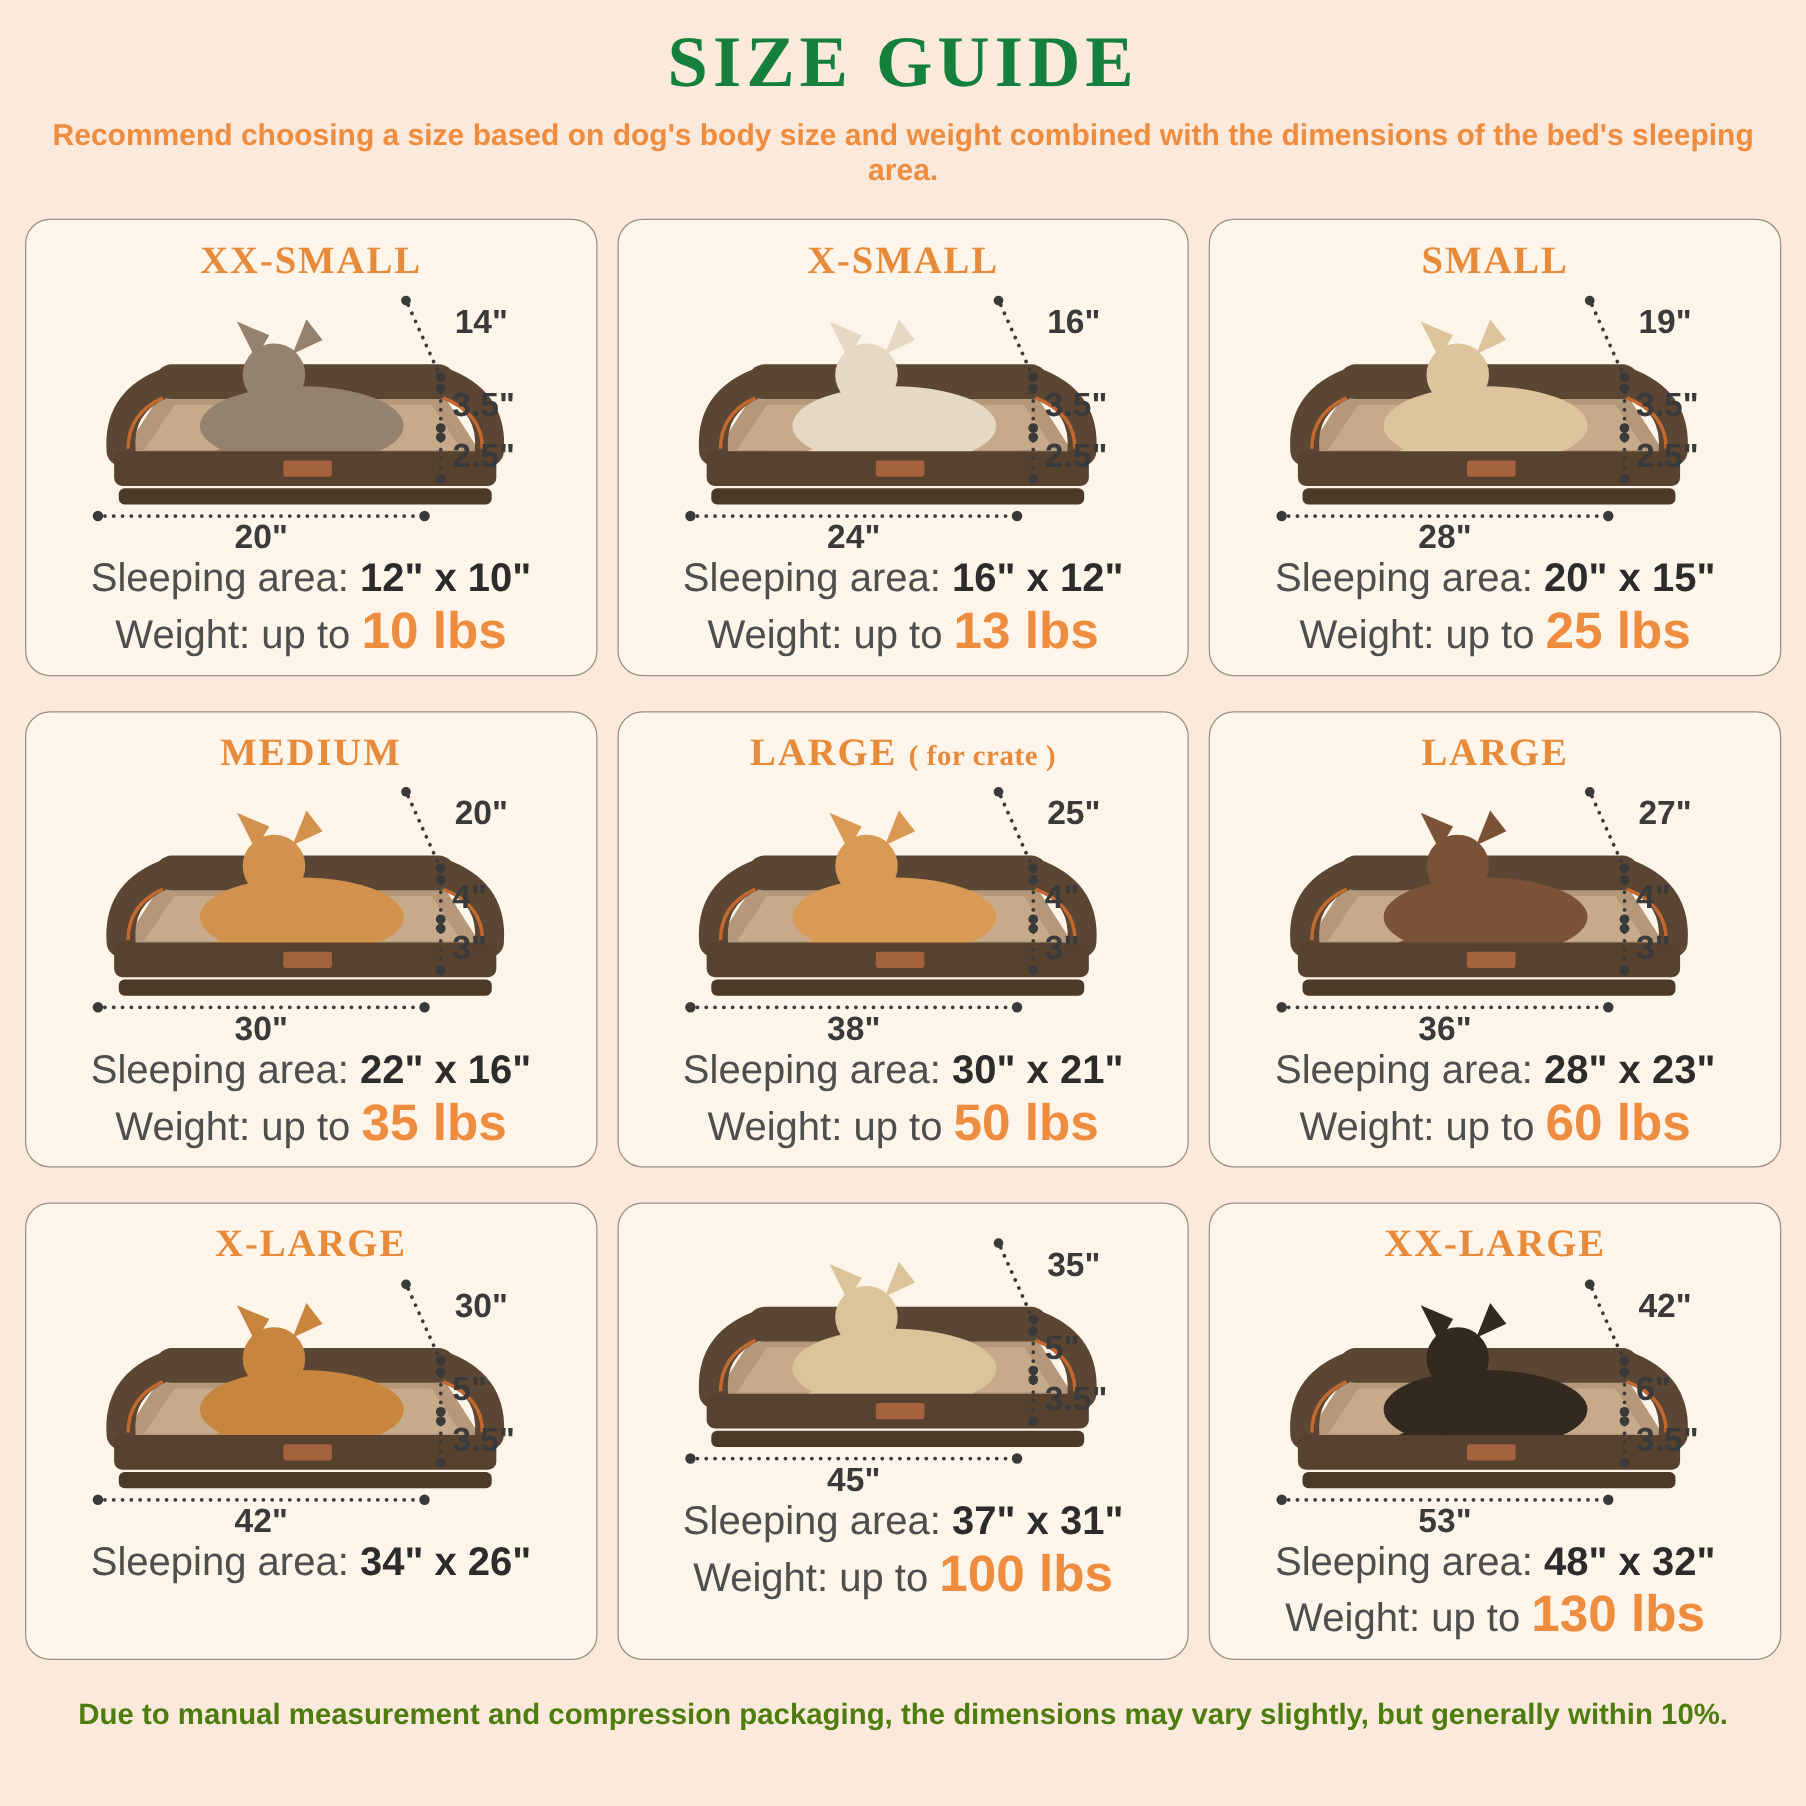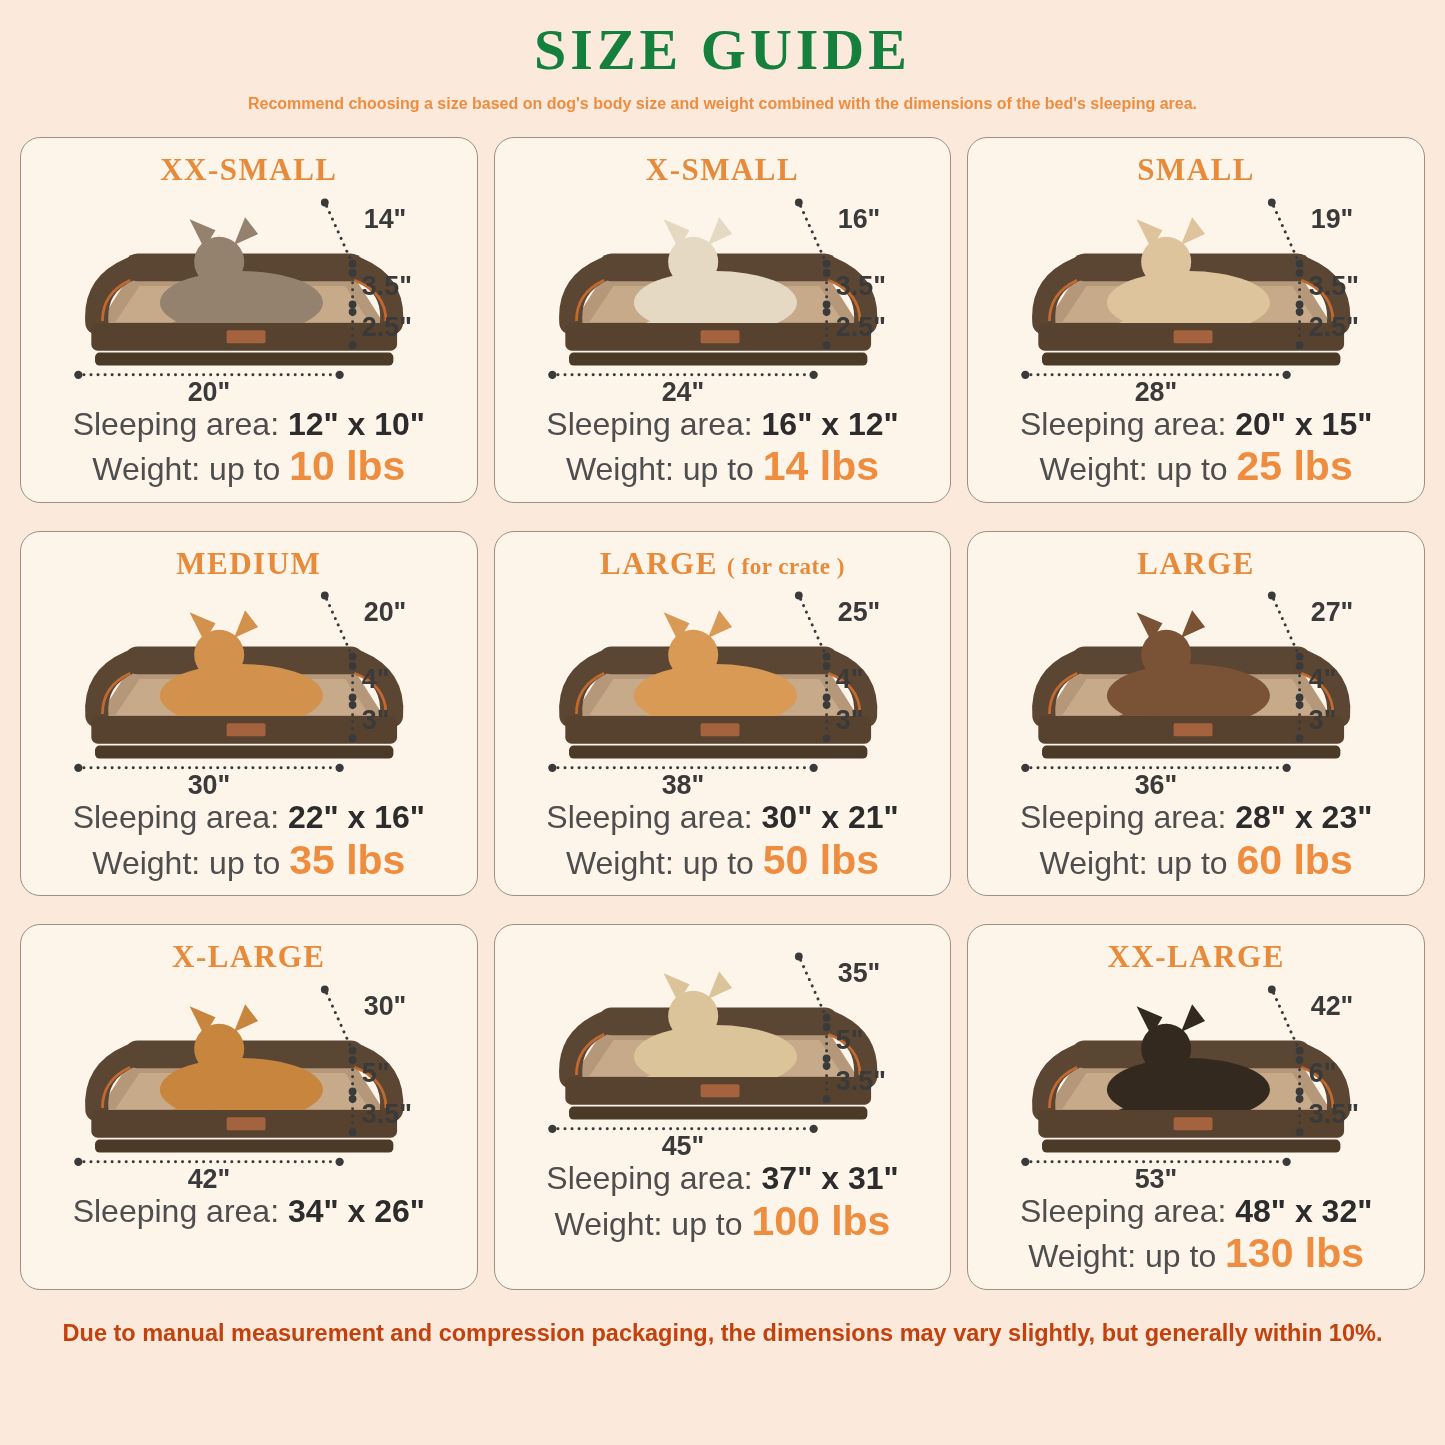--- a/index.html
+++ b/index.html
@@ -16,21 +16,21 @@
     font-size:58px;
     letter-spacing:4px;
     color:#15803d;
     text-align:center;
     margin:6px 0 12px;
   }
   .subtitle{
     text-align:center;
     color:#ee8d3f;
     font-weight:700;
-    font-size:16px;
+    font-size:24px;
     margin:0 0 24px;
   }
   .grid{
     display:grid;
     grid-template-columns:repeat(3,1fr);
     gap:28px 16px;
   }
   .card{
     background:#fdf4ea;
     border:1.5px solid #9b9083;
@@ -58,21 +58,21 @@
   }
   .sleep-line .t-value{font-weight:700;color:#2c2c2c;}
   .weight-line{
     font-size:32px;color:#4e4e4e;line-height:1.15;margin-top:3px;
   }
   .weight-line .w-value{
     color:#ee8d3f;font-weight:700;font-size:41px;line-height:1;
   }
   .footnote{
     text-align:center;
-    color:#c2410c;
+    color:#4d7c0f;
     font-weight:700;
     font-size:23.5px;
     margin:30px 0 0;
   }
 </style>
 </head>
 <body>
 
 <div class="page">
 
@@ -204,21 +204,21 @@
           </g>
         </svg>
 
         <div class="sleep-line">
           <span class="t-label">Sleeping area:</span>
           <span class="t-value">16" x 12"</span>
         </div>
 
         <div class="weight-line">
           <span class="t-label">Weight: up to</span>
-          <span class="w-value">14 lbs</span>
+          <span class="w-value">13 lbs</span>
         </div>
 
       </div>
 
       <div class="card">
 
         <div class="card-title">
           <span class="size-name">SMALL</span>
           
         </div>

